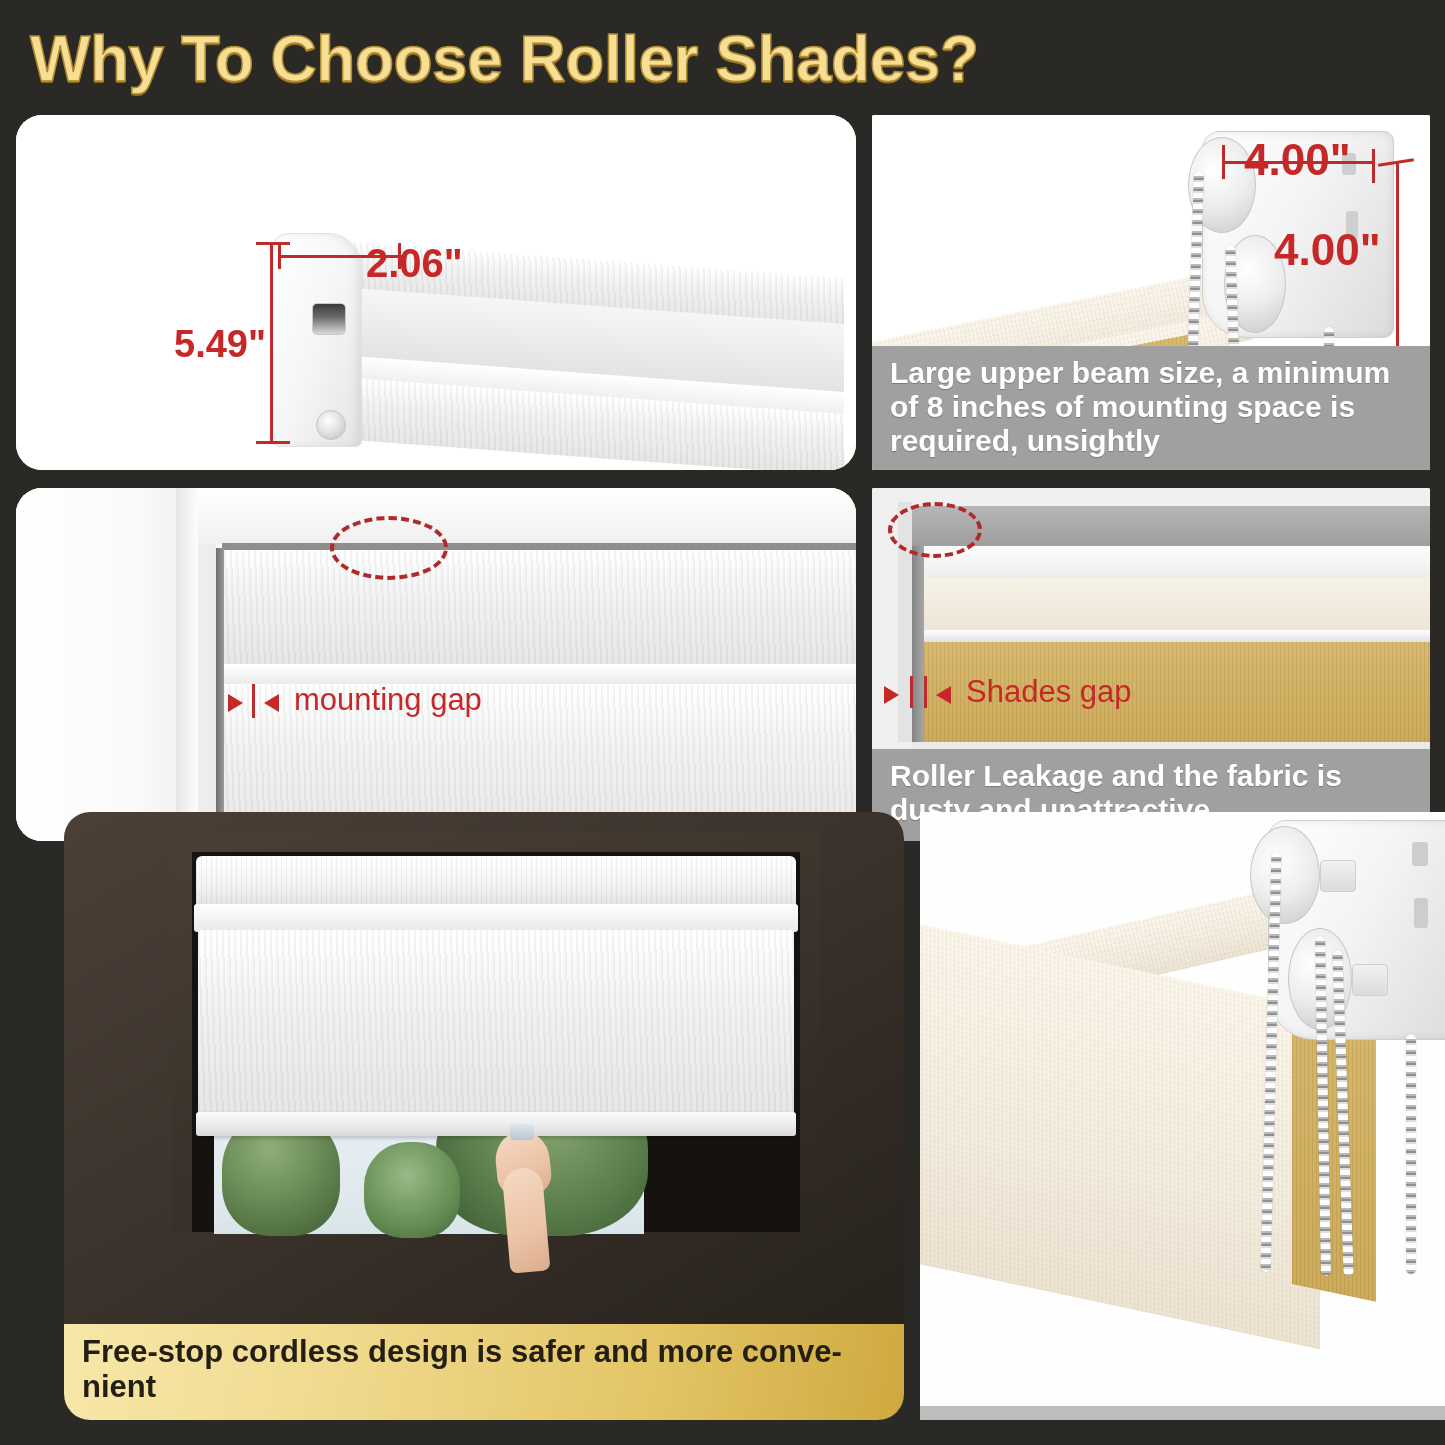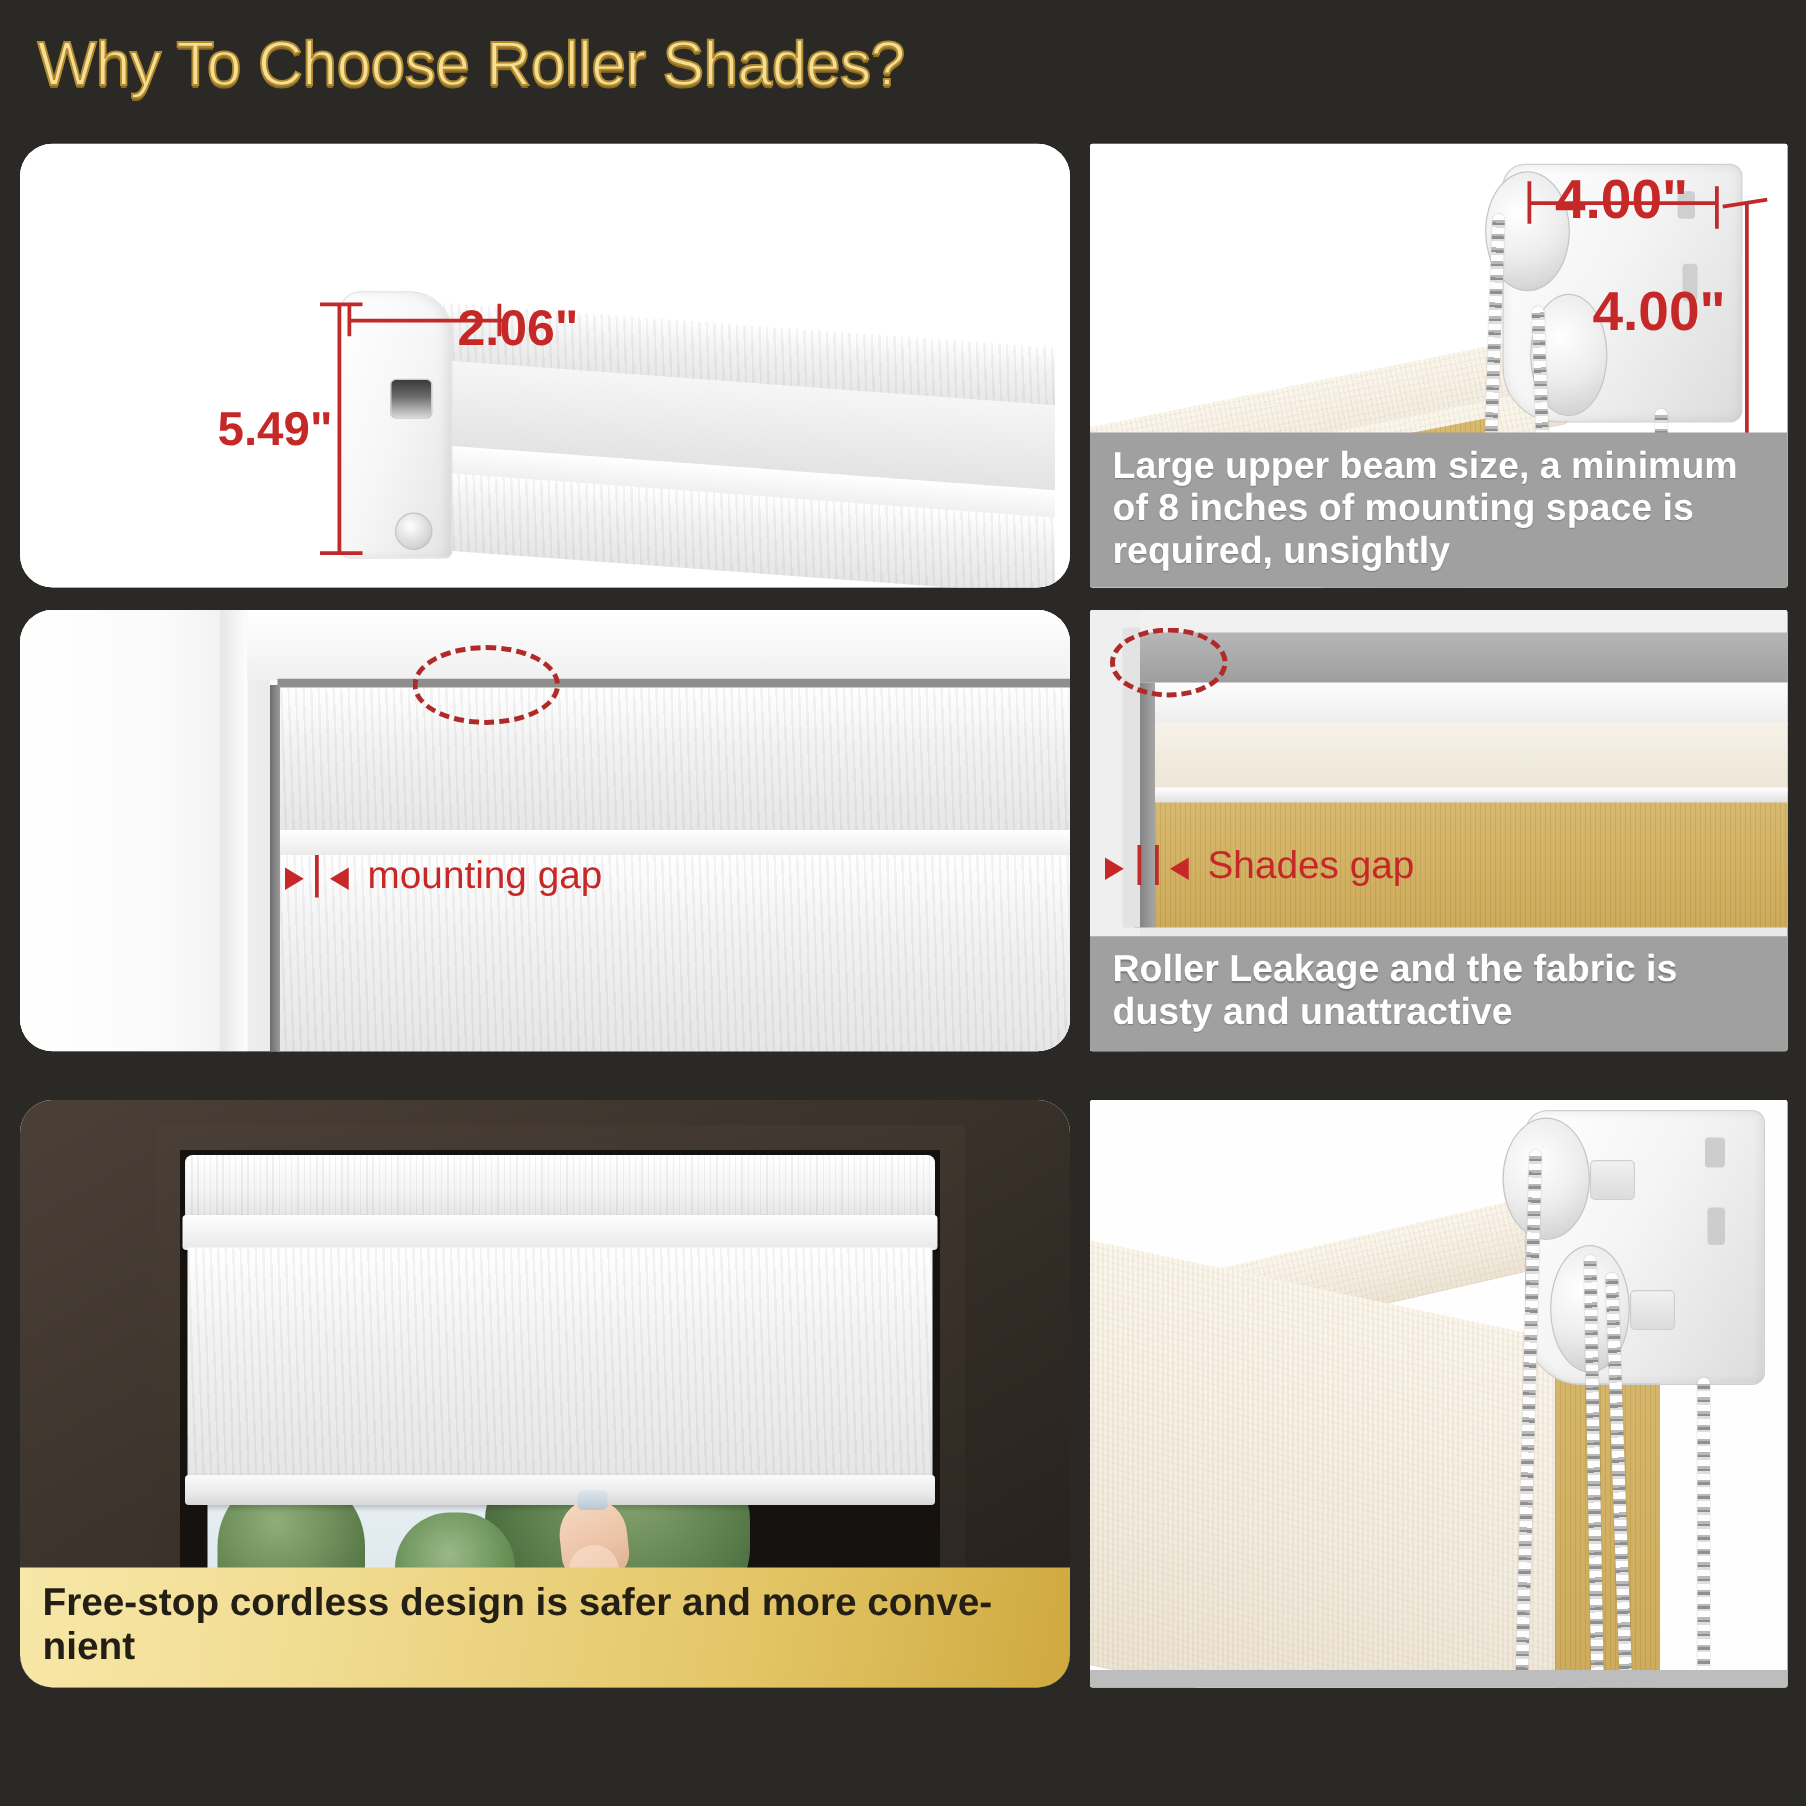--- a/index.html
+++ b/index.html
@@ -7,35 +7,35 @@
     width:1445px;height:1445px;
     background:#2b2926;
     font-family:"Liberation Sans", sans-serif;
     overflow:hidden;
   }
   .page{position:relative;width:1445px;height:1445px;background:#2b2926;}
 
   
   .title{
     position:absolute;left:30px;top:22px;
-    font-size:50px;font-weight:normal;letter-spacing:-0.5px;
+    font-size:64px;font-weight:bold;letter-spacing:-0.5px;
     color:#f6de94;
     -webkit-text-stroke:1.5px #b08a2e;
     text-shadow:0 2px 0 #8a6a20;
     white-space:nowrap;
   }
 
   
   .panel{position:absolute;overflow:hidden;background:#fff;}
   .panel.left{border-radius:26px;}
   .panel.right{border-radius:2px;}
 
   .r1{top:115px;height:355px;}
   .r2{top:488px;height:353px;}
-  .r3{top:880px;height:470px;}
+  .r3{top:812px;height:608px;margin-left:48px;}
   .colL{left:16px;width:840px;}
   .colR{left:872px;width:558px;}
 
   
   .cap{
     position:absolute;left:0;width:100%;
     box-sizing:border-box;
     padding:10px 14px 12px 18px;
     font-weight:bold;
     line-height:1.13;

